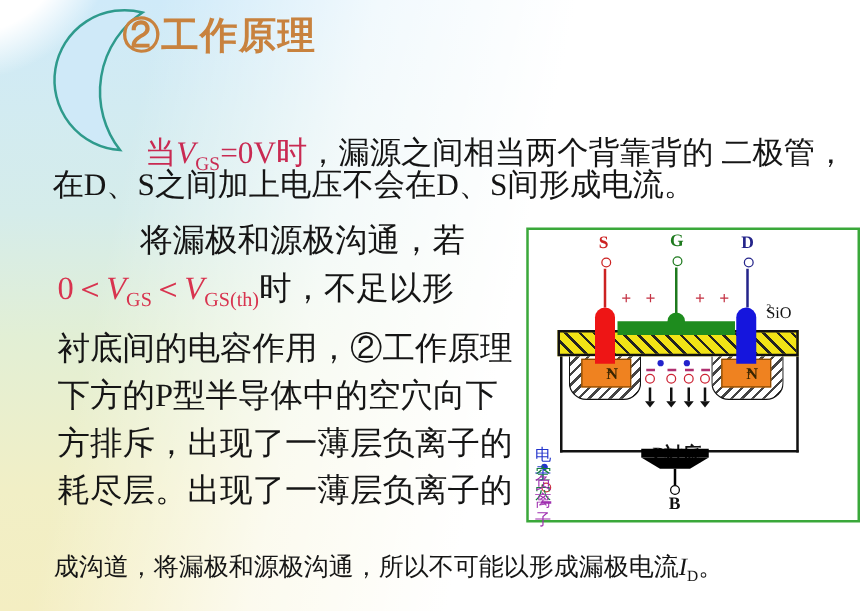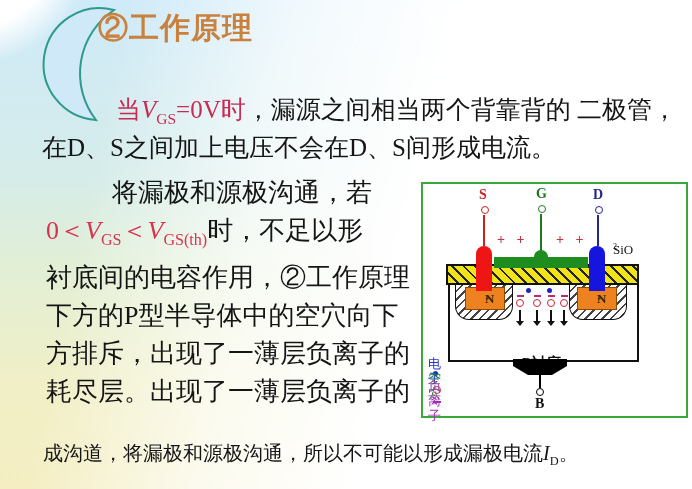--- a/index.html
+++ b/index.html
@@ -10,21 +10,21 @@
       radial-gradient(circle 160px at -30px -60px, #ffffff 55%, rgba(255,255,255,0) 78%),
       linear-gradient(102deg, rgba(255,255,255,0) 16%, rgba(255,255,255,0.72) 38%, #ffffff 58%),
       linear-gradient(180deg, #cfeaf9 0%, #d5ecea 35%, #e2efd5 55%, #f1efc6 80%, #f4eec2 100%);
   }
   .abs{position:absolute;}
   .var{font-style:italic;}
   sub{font-size:62%;}
   sup{font-size:62%;}
   .title{left:98px;top:8px;font-size:30px;font-weight:bold;color:#c8823e;letter-spacing:1px;}
   .heading{left:127px;top:50px;font-size:28px;color:#2f9e6e;letter-spacing:1px;}
-  .p1l1{left:116px;top:93px;font-size:25px;white-space:nowrap;}
+  .p1l1{left:116px;top:105px;font-size:25px;white-space:nowrap;}
   .p1l1 .red{color:#c92a52;}
   .p1l2{left:42px;top:131px;font-size:25px;white-space:nowrap;}
   .col{left:46px;top:174px;font-size:26px;line-height:38px;white-space:nowrap;}
   .col .indent{padding-left:66px;}
   .col .red{color:#d8344f;}
   .closing{left:43px;top:440px;font-size:20px;white-space:nowrap;}
 
   
   .dbox{left:421px;top:182px;width:263px;height:232px;border:2px solid #3aa83a;background:#ffffff;}
   .dbox *{position:absolute;}

